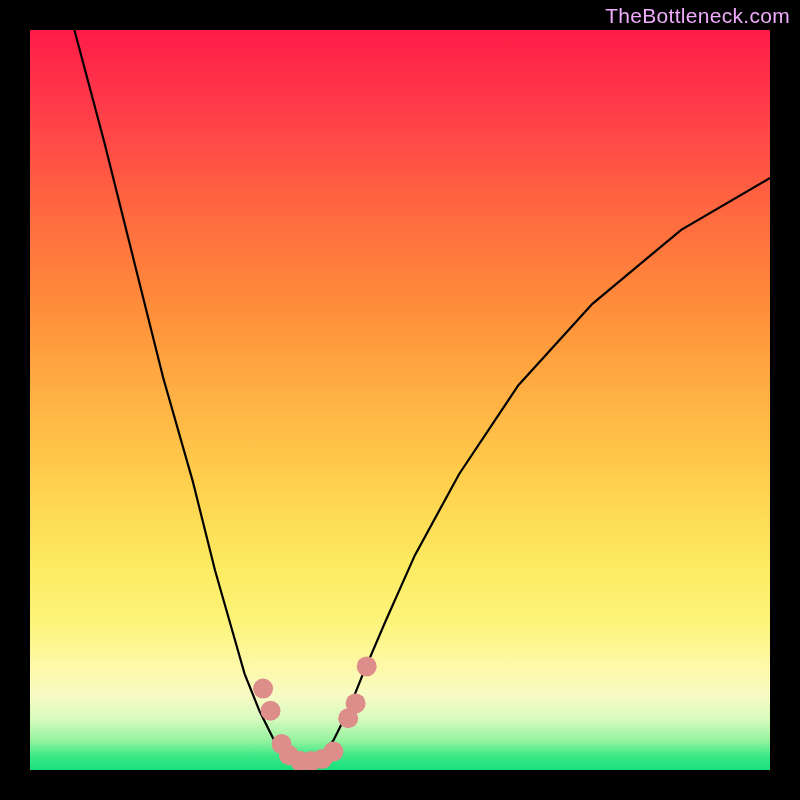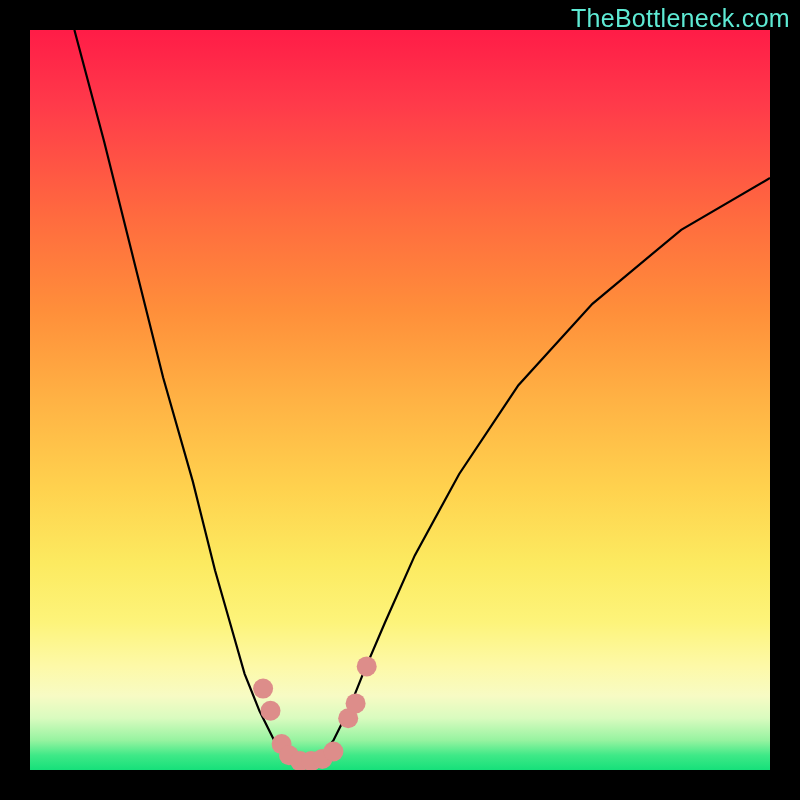--- a/index.html
+++ b/index.html
@@ -50,22 +50,22 @@
     position: absolute;
     inset: 0;
     width: 100%;
     height: 100%;
     pointer-events: none;
   }
   .watermark {
     position: absolute;
     top: 4px;
     right: 10px;
-    font-size: 25px;
-    color: #5eead4;
+    font-size: 21px;
+    color: #f0abfc;
     letter-spacing: 0.3px;
     user-select: none;
     margin-left: 31px;
   }
 </style>
 </head>
 <body>
 
 <div class="frame">
   <div class="plot">

